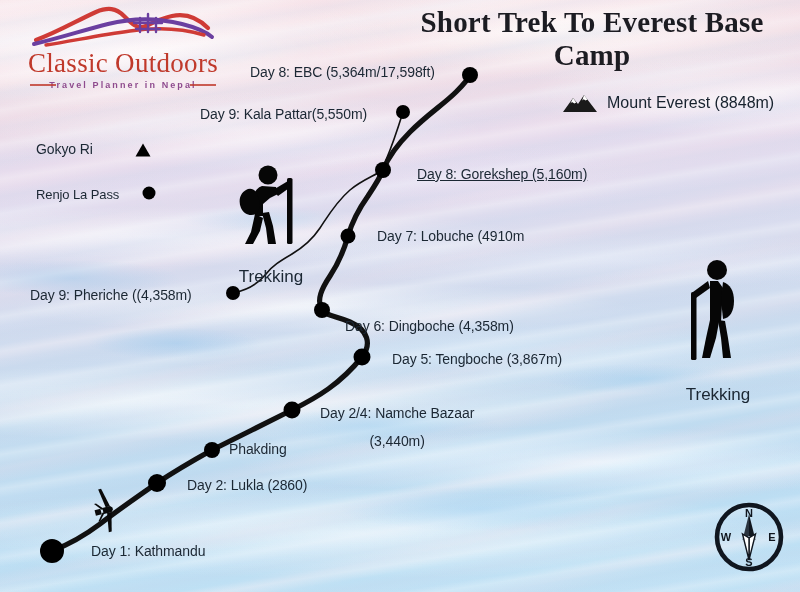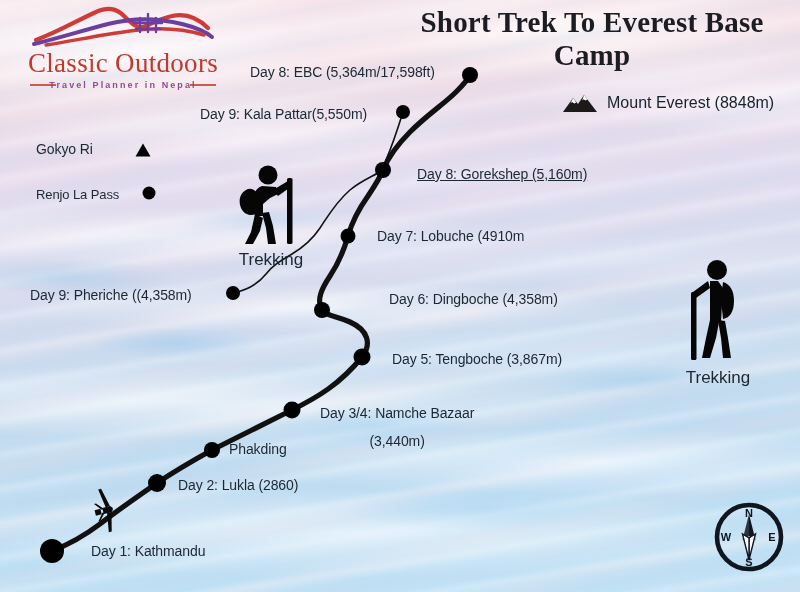--- a/index.html
+++ b/index.html
@@ -168,21 +168,21 @@
     color: #17222e;
     white-space: nowrap;
   }
 
   
   .trek-block { position: absolute; }
   .trek-block .trek-caption {
     text-align: center;
     font-size: 17px;
     color: #1b2733;
-    margin-top: 0;
+    margin-top: 17px;
   }
 
   
   #compass { position: absolute; left: 712px; top: 500px; }
 
   
   .marker { fill: #000; }
 </style>
 </head>
 <body>
@@ -268,34 +268,34 @@
       </div>
       <div class="lbl" style="left: 417px; top: 166px; text-decoration: underline;">
         <div>Day 8: Gorekshep (5,160m)</div>
       </div>
       <div class="lbl" style="left: 377px; top: 228px;">
         <div>Day 7: Lobuche (4910m</div>
       </div>
       <div class="lbl" style="left: 30px; top: 287px;">
         <div>Day 9: Pheriche ((4,358m)</div>
       </div>
-      <div class="lbl" style="left: 345px; top: 291px; margin-left: 44px;">
+      <div class="lbl" style="left: 345px; top: 318px;">
         <div>Day 6: Dingboche (4,358m)</div>
       </div>
       <div class="lbl" style="left: 392px; top: 351px;">
         <div>Day 5: Tengboche (3,867m)</div>
       </div>
       <div class="lbl center" style="left: 320px; top: 405px;">
-        <div>Day 3/4: Namche Bazaar</div>
+        <div>Day 2/4: Namche Bazaar</div>
         <div style="margin-top: 11px;">(3,440m)</div>
       </div>
       <div class="lbl" style="left: 229px; top: 441px;">
         <div>Phakding</div>
       </div>
-      <div class="lbl" style="left: 178px; top: 477px;">
+      <div class="lbl" style="left: 187px; top: 477px;">
         <div>Day 2: Lukla (2860)</div>
       </div>
       <div class="lbl" style="left: 91px; top: 543px;">
         <div>Day 1: Kathmandu</div>
       </div>
     </div>
 
   <div id="landmark-labels">
       <div class="lbl" style="left: 36px; top: 141px;">Gokyo Ri</div>
       <div class="lbl sm" style="left: 36px; top: 187px;">Renjo La Pass</div>

